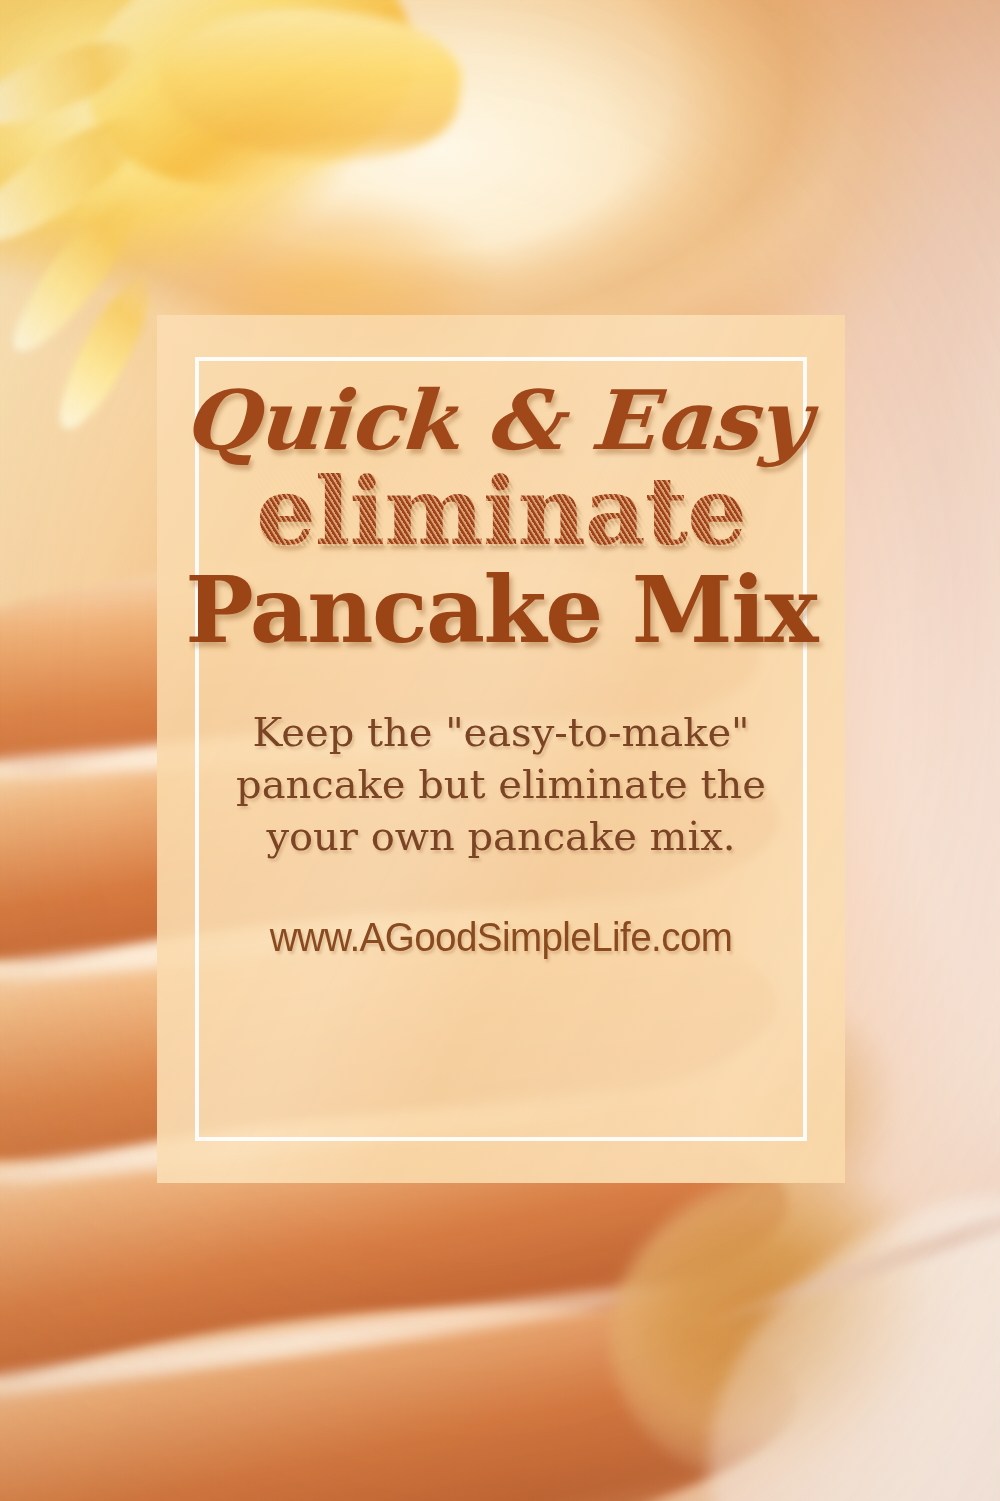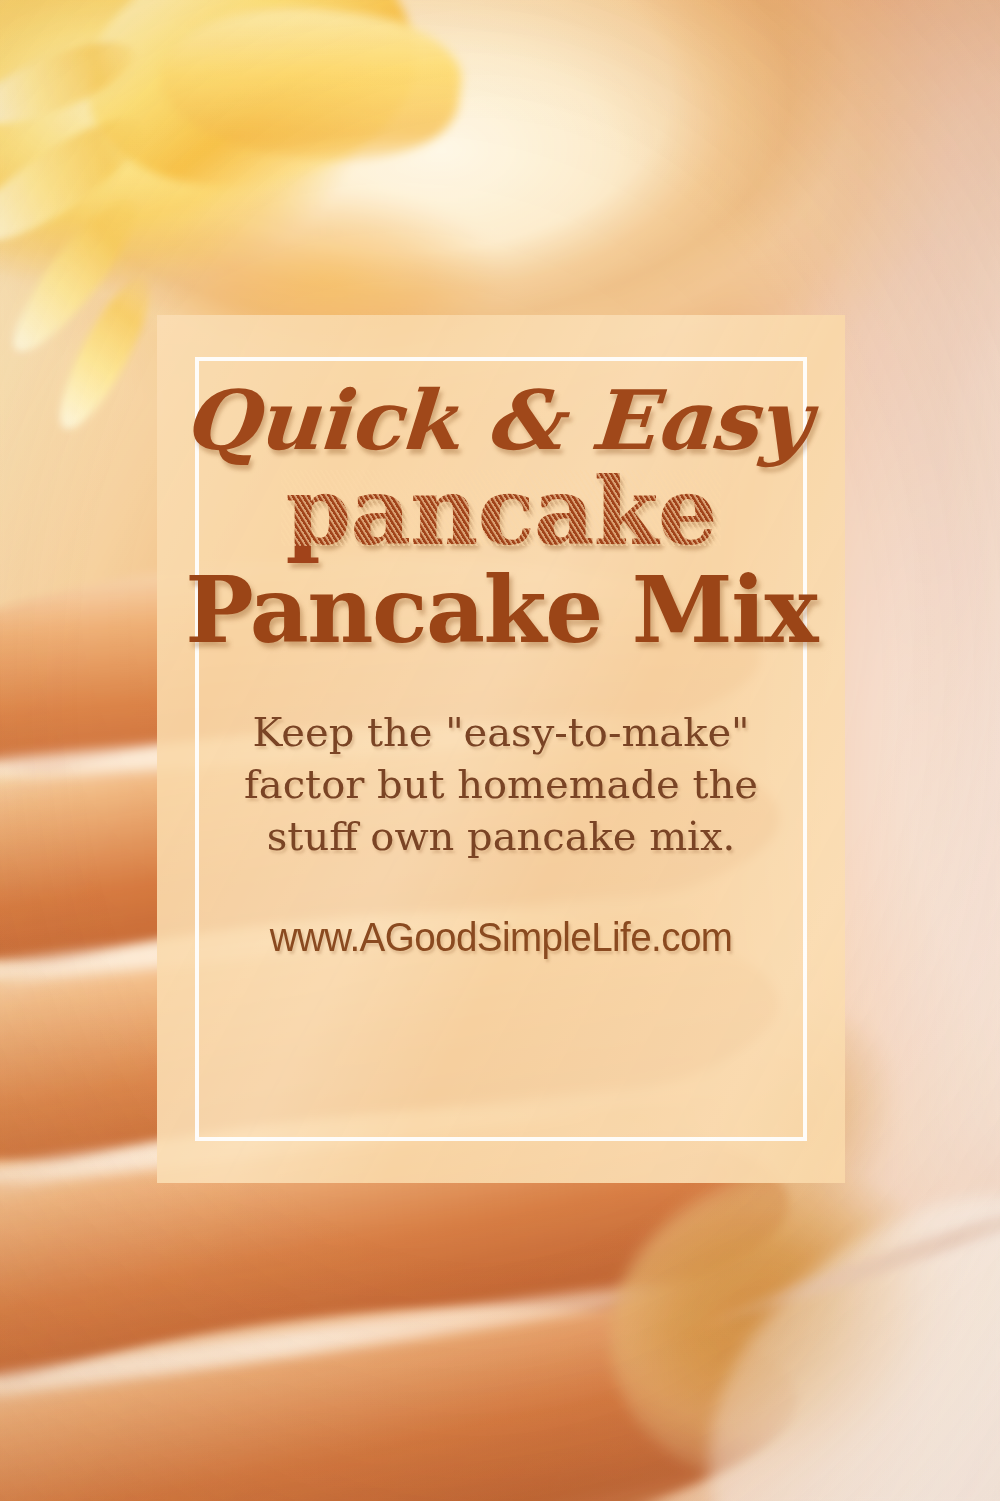--- a/index.html
+++ b/index.html
@@ -482,28 +482,28 @@
   </div>
 
   <div class="overlay">
     <div class="overlay-sheen"></div>
     <div class="overlay-inner-border"></div>
 
     <div class="overlay-content">
 
       <div class="t-script">Quick &amp; Easy</div>
 
-      <div class="t-textured">pancake</div>
+      <div class="t-textured">eliminate</div>
 
       <div class="t-slab">Pancake Mix</div>
 
       <div class="body-copy">
         <span class="bl">Keep the "easy-to-make"</span>
-        <span class="bl">factor but homemade the</span>
-        <span class="bl">stuff own pancake mix.</span>
+        <span class="bl">pancake but eliminate the</span>
+        <span class="bl">your own pancake mix.</span>
       </div>
 
       <div class="site-url">www.AGoodSimpleLife.com</div>
 
     </div>
   </div>
 
 </div>
 
 </body></html>

